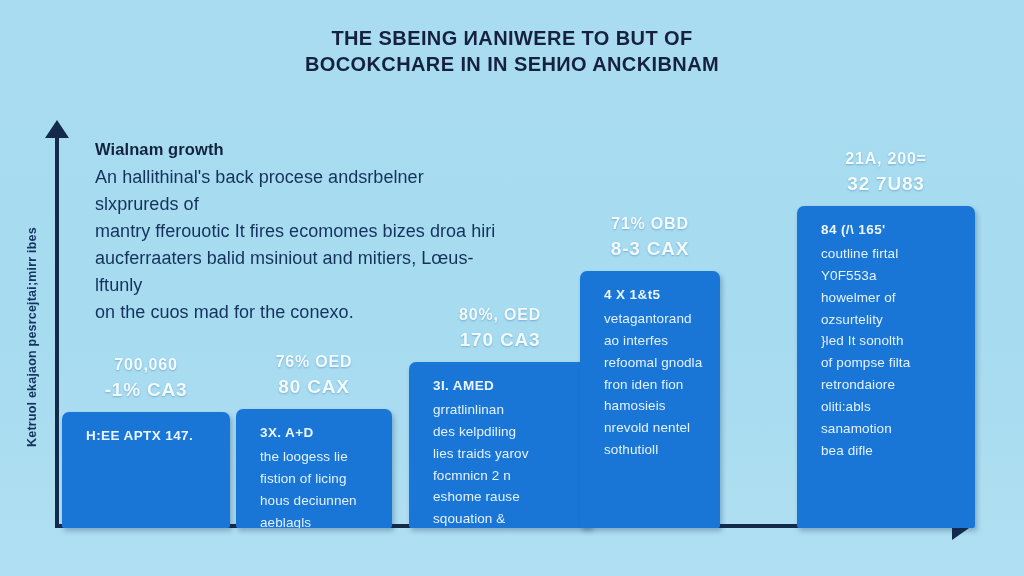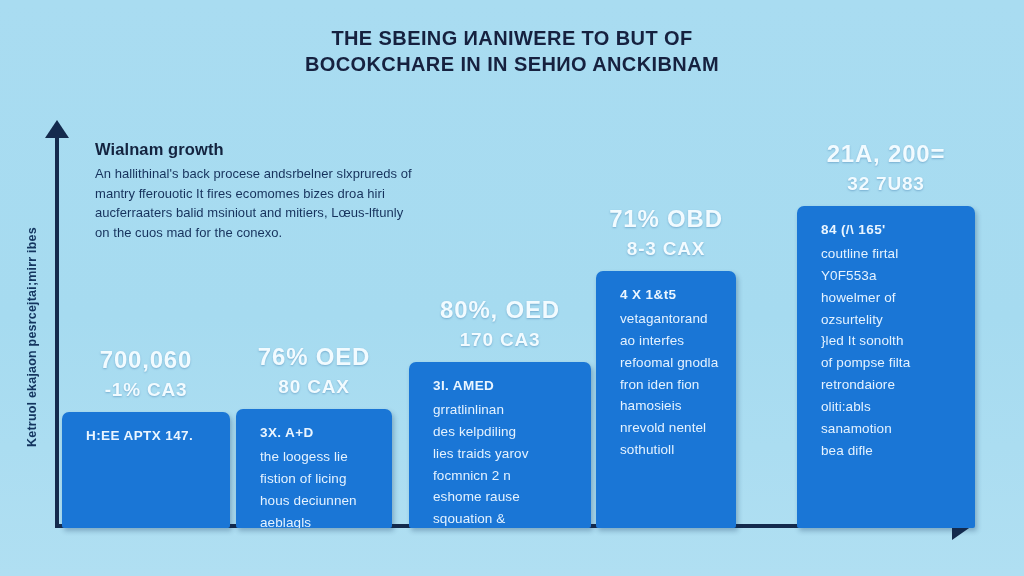--- a/index.html
+++ b/index.html
@@ -100,41 +100,41 @@
     width: 412px;
   }
   #annotation-heading {
     font-size: 16.5px;
     font-weight: bold;
     color: #13233f;
     margin-bottom: 5px;
     letter-spacing: 0.1px;
   }
   .annotation-line {
-    font-size: 13px;
+    font-size: 18px;
     color: #16325c;
     line-height: 1.5;
     letter-spacing: 0.05px;
   }
 
   
   .bar-group {
     position: absolute;
     bottom: 48px;
   }
   .bar-toplabels {
     position: absolute;
     left: 0;
     width: 100%;
     text-align: center;
     color: #f2fbff;
     text-shadow: 0 1px 2px rgba(30,90,150,0.35);
   }
   .bar-toplabel-value {
-    font-size: 24px;
+    font-size: 16px;
     font-weight: bold;
     letter-spacing: 0.8px;
     line-height: 1.42;
   }
   .bar-toplabel-sub {
     font-size: 19px;
     font-weight: bold;
     letter-spacing: 0.8px;
     line-height: 1.42;
   }
@@ -222,21 +222,21 @@
         <div class="bar-rect" style="height: 166px;">
           <div class="bar-inner-head">3I. AMED</div>
           <div class="bar-inner-line">grratlinlinan</div>
           <div class="bar-inner-line">des kelpdiling</div>
           <div class="bar-inner-line">lies traids yarov</div>
           <div class="bar-inner-line">focmnicn 2 n</div>
           <div class="bar-inner-line">eshome rause</div>
           <div class="bar-inner-line">sqouation &amp;</div>
         </div>
       </div>
-      <div class="bar-group" style="left: 596px; width: 140px; height: 257px;">
+      <div class="bar-group" style="left: 580px; width: 140px; height: 257px;">
         <div class="bar-toplabels" style="bottom: 265px;">
           <div class="bar-toplabel-value">71% OBD</div>
           <div class="bar-toplabel-sub">8-3 CAX</div>
         </div>
         <div class="bar-rect" style="height: 257px;">
           <div class="bar-inner-head">4 X 1&amp;t5</div>
           <div class="bar-inner-line">vetagantorand</div>
           <div class="bar-inner-line">ao interfes</div>
           <div class="bar-inner-line">refoomal gnodla</div>
           <div class="bar-inner-line">fron iden fion</div>

